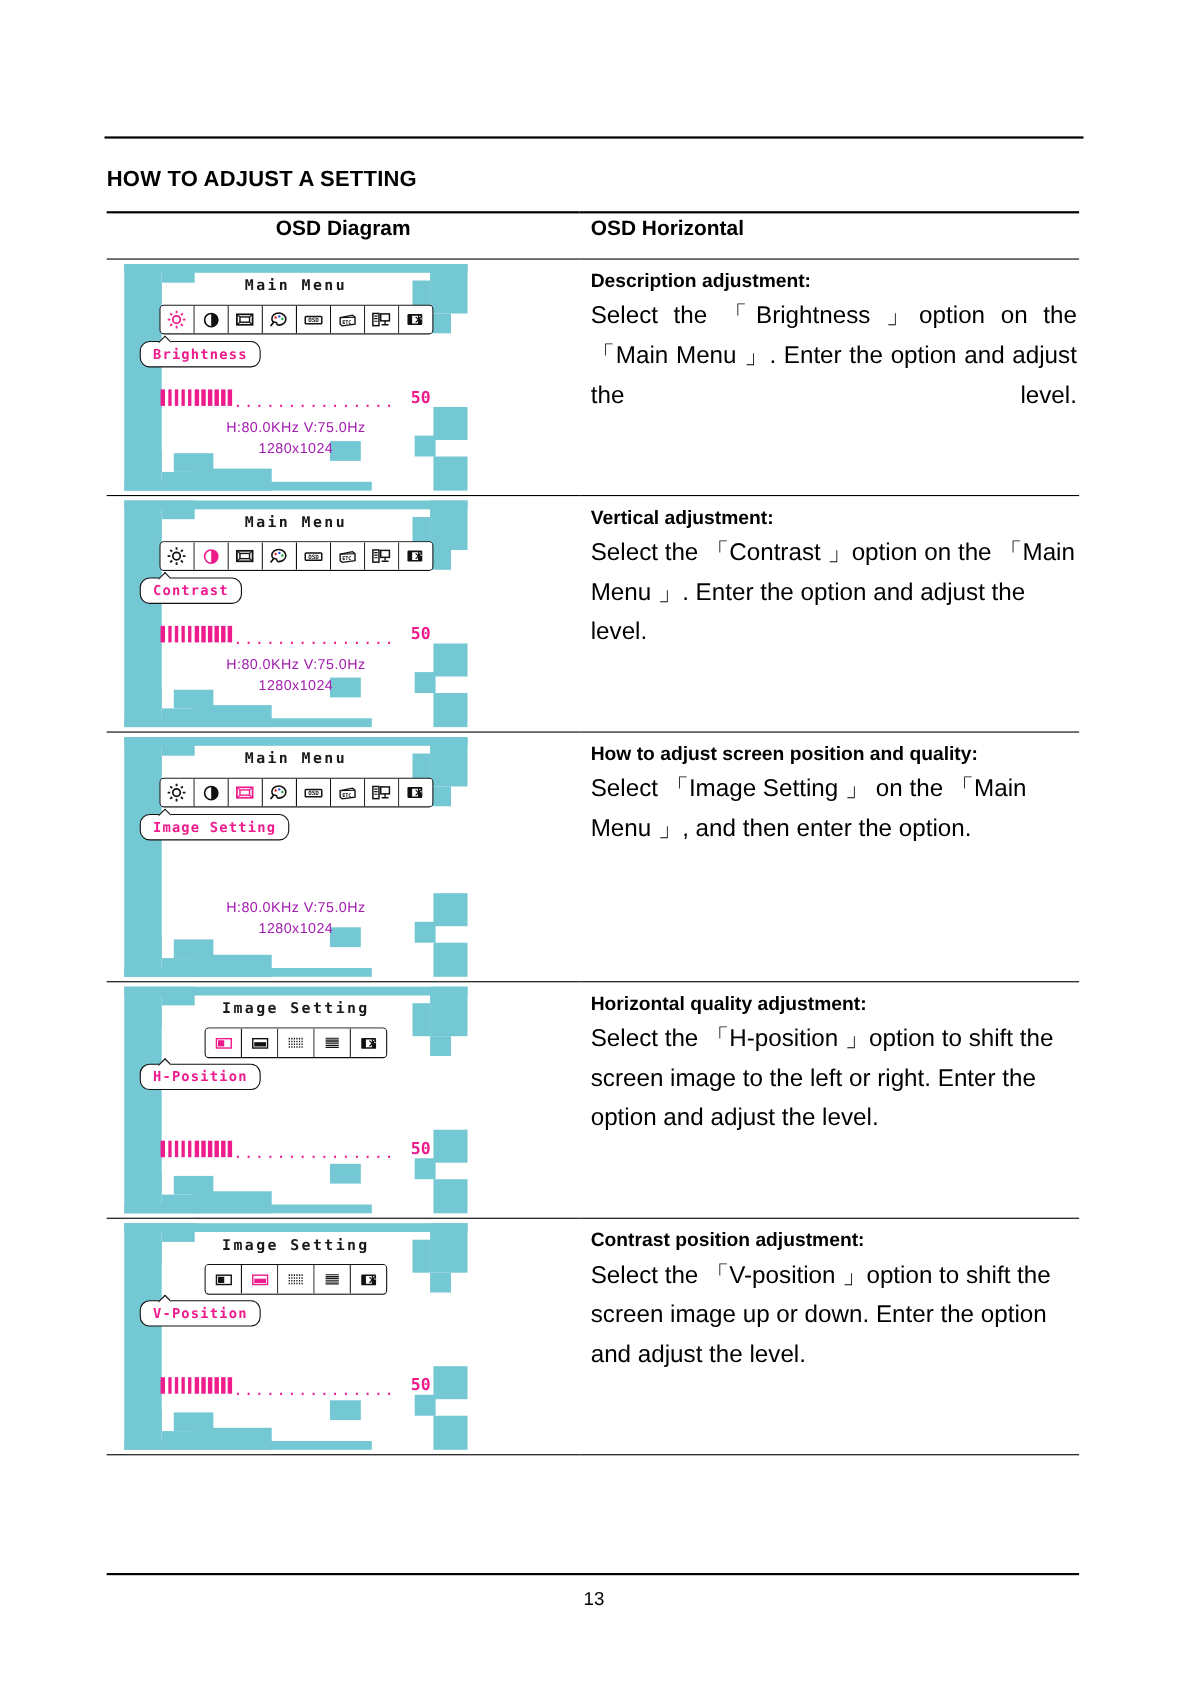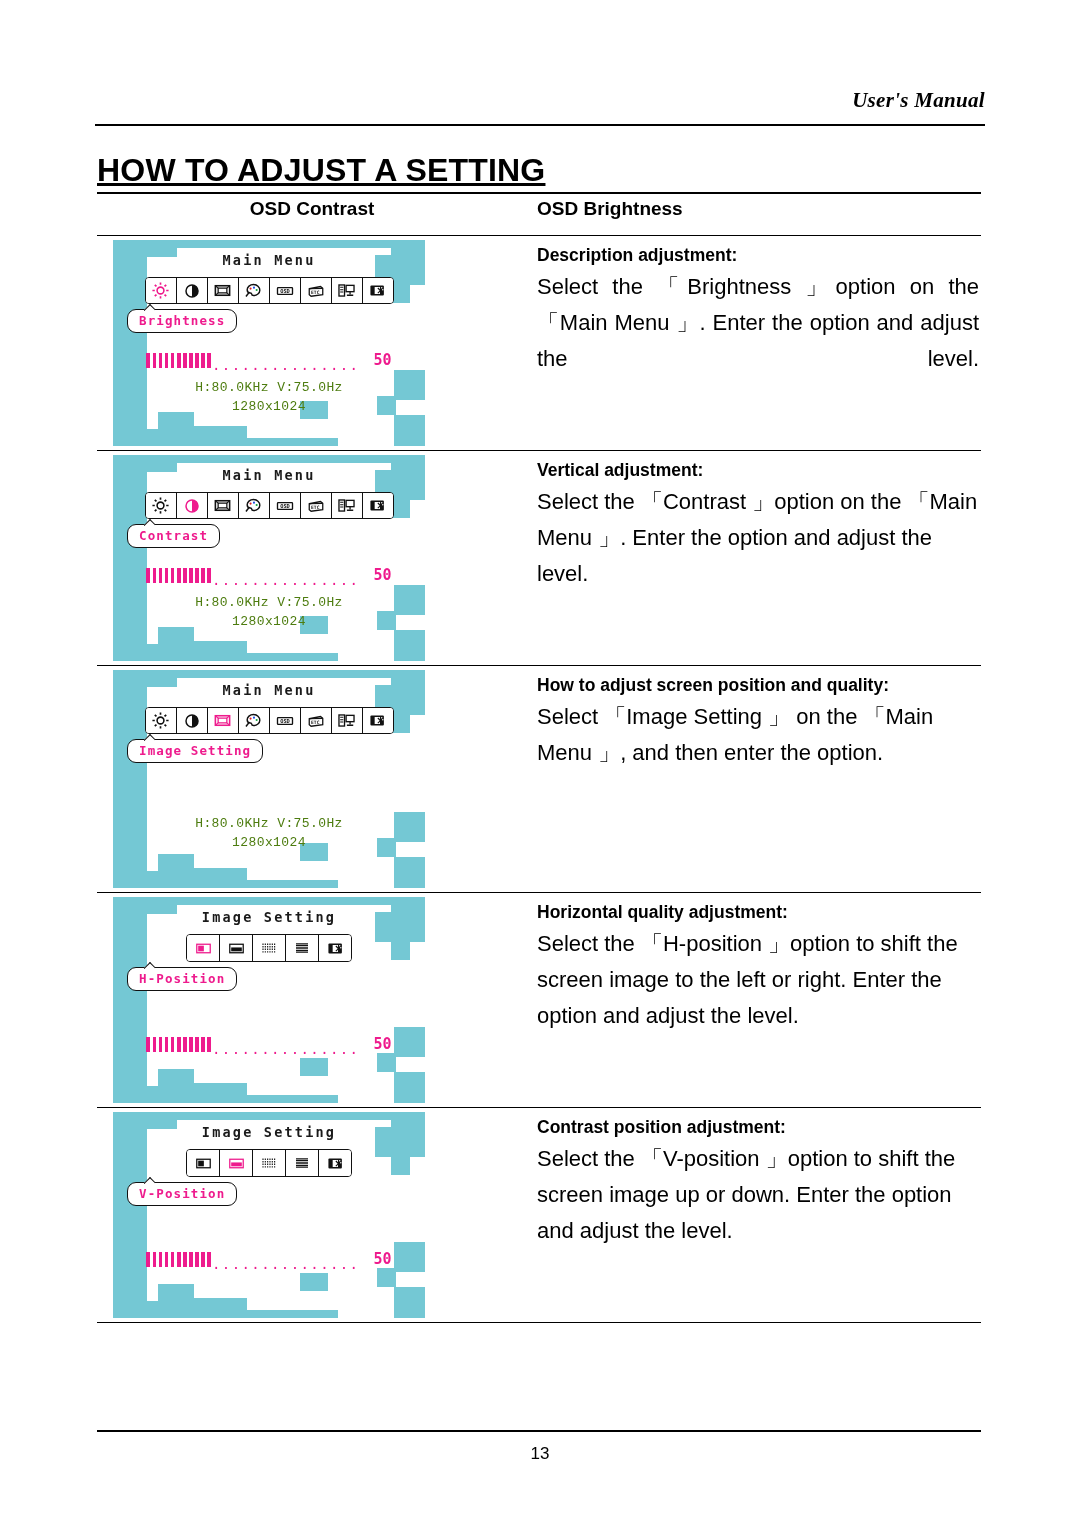--- a/index.html
+++ b/index.html
@@ -46,24 +46,23 @@
     width: 890px;
     height: 0;
     border-top: 2.5px solid #000;
   }
 
   
   .section-title {
     position: absolute;
     left: 97px;
     top: 152px;
-    font-size: 32px;
+    font-size: 20px;
     font-weight: bold;
     letter-spacing: 0.2px;
-    text-decoration: underline;
   }
 
   
   .tbl {
     position: absolute;
     left: 97px;
     top: 192px;
     width: 884px;
     border-collapse: collapse;
     table-layout: fixed;
@@ -238,23 +237,23 @@
     top: 5px;
   }
   .level .val {
     font-family: "DejaVu Sans Mono", monospace;
     font-size: 15px;
     margin-left: 14px;
     font-weight: bold;
   }
 
   .freq {
-    font-family: Liberation Mono, monospace;
+    font-family: Liberation Sans, sans-serif;
     font-size: 13px;
-    color: #4d7c0f;
+    color: #a21caf;
     line-height: 1.45;
     letter-spacing: 0.4px;
   }
 
   .spacer-lg { height: 52px; }
   .spacer-md { height: 26px; }
 
   
   .footer-rule {
     position: absolute;
@@ -270,39 +269,36 @@
     width: 1080px;
     text-align: center;
     font-size: 17px;
   }
 </style>
 </head>
 <body>
 
 <div class="page">
 
-  <div class="header">
-    <span class="header-title">User's Manual</span>
-  </div>
   <div class="header-rule"></div>
 
   <div class="section-title">HOW TO ADJUST A SETTING</div>
 
   <table class="tbl">
     <colgroup>
         <col class="c1">
         <col class="c2">
       </colgroup>
     <tbody id="tbody-target">
       <tr class="hdr-row">
         <td class="hdr-diagram">
-          <span class="hdr-label">OSD Contrast</span>
+          <span class="hdr-label">OSD Diagram</span>
         </td>
         <td class="hdr-desc">
-          <span class="hdr-label">OSD Brightness</span>
+          <span class="hdr-label">OSD Horizontal</span>
         </td>
       </tr>
     <tr class="body-row">
           <td class="diagram-cell">
             <div class="osd" style="height:206px;">
               <div class="teal" style="left:0px;top:0px;width:33.6px;height:206px;"></div>
               <div class="teal" style="left:33.6px;top:0px;width:30.800000000000004px;height:16.8px;"></div>
               <div class="teal" style="left:33.6px;top:189.2px;width:30.800000000000004px;height:16.8px;"></div>
               <div class="teal" style="left:16.8px;top:16.8px;width:16.8px;height:19.599999999999998px;"></div>
               <div class="teal" style="left:16.8px;top:169.6px;width:16.8px;height:19.599999999999998px;"></div>

